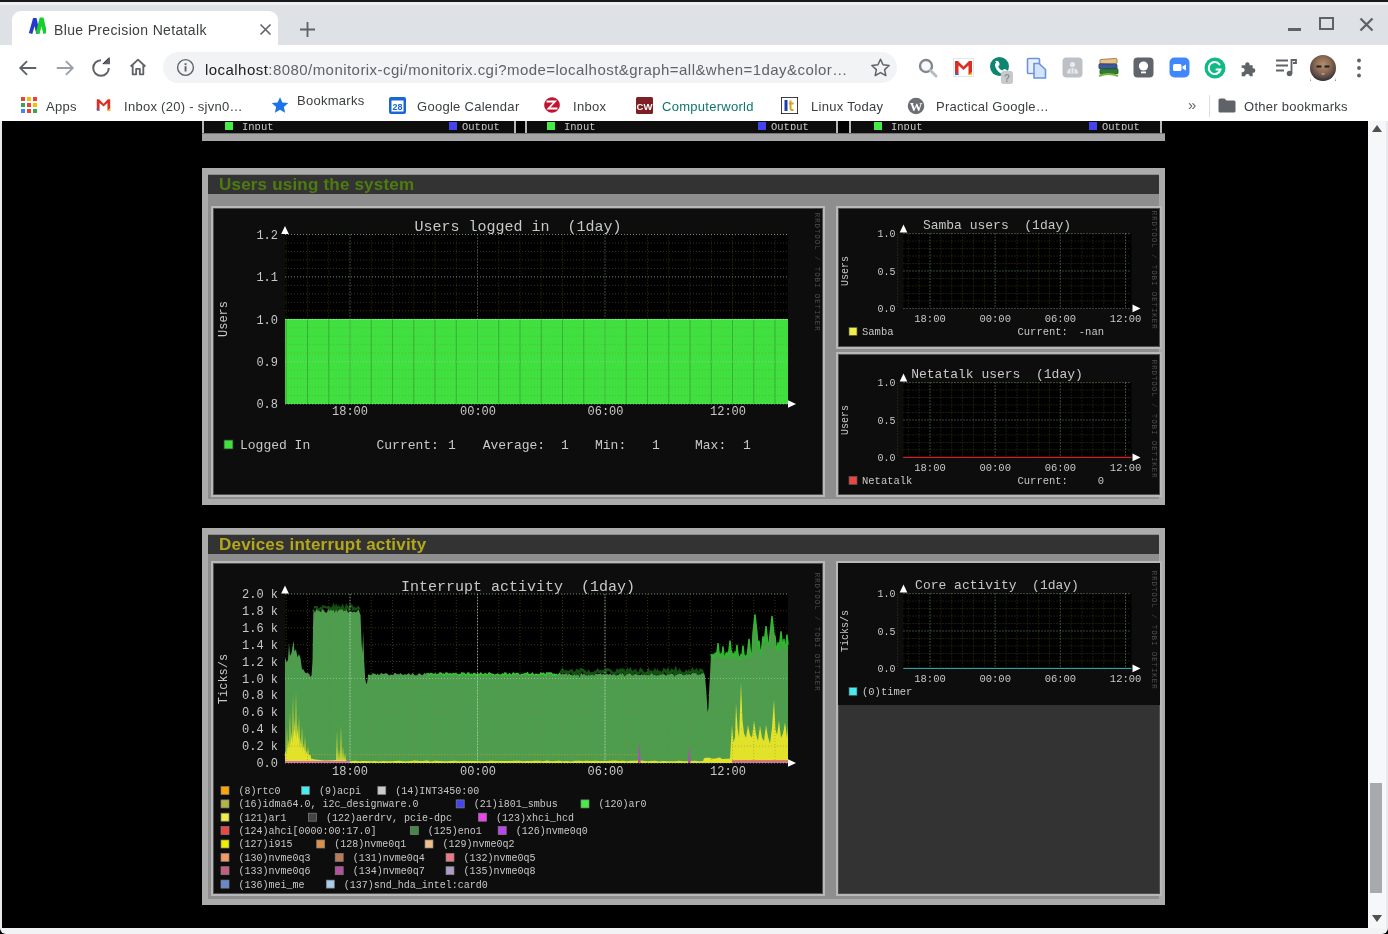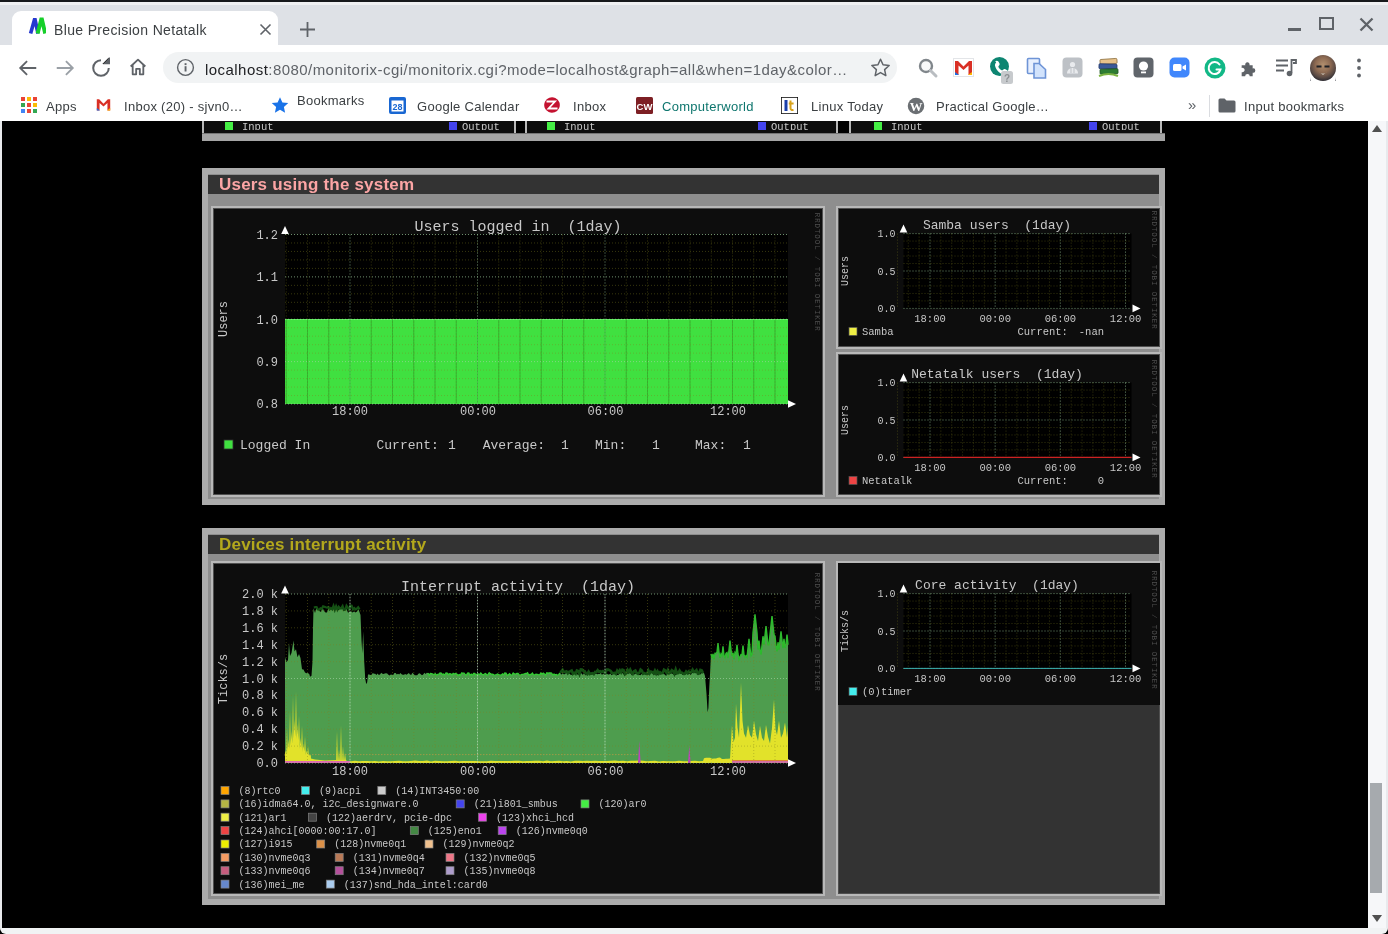--- a/index.html
+++ b/index.html
@@ -174,42 +174,42 @@
 <svg class="abs" style="left:907px;top:97px" width="18" height="18" viewBox="0 0 24 24">
 <circle cx="12" cy="12" r="11" fill="#6b6f73"></circle>
 <text x="12" y="18" font-size="17" font-weight="bold" fill="#fff" text-anchor="middle" font-family="Liberation Serif">W</text>
   </svg>
 <div class="abs" style="left:936px;font-size:13px;color:#3c4043;top:99px;letter-spacing:0.28px">Practical Google…</div>
 <div class="abs" style="left:1188px;top:96px;font-size:15px;color:#5f6368">»</div>
 <div class="abs" style="left:1209px;top:95px;width:1px;height:22px;background:#dadce0"></div>
 <svg class="abs" style="left:1218px;top:98px" width="18" height="15" viewBox="0 0 18 15">
 <path d="M0.5 2 Q0.5 0.5 2 0.5 L6.5 0.5 L8.5 2.5 L16 2.5 Q17.5 2.5 17.5 4 L17.5 13 Q17.5 14.5 16 14.5 L2 14.5 Q0.5 14.5 0.5 13 Z" fill="#5f6368"></path>
   </svg>
-<div class="abs" style="left:1244px;font-size:13px;color:#3c4043;top:99px;letter-spacing:0.28px">Input bookmarks</div>
+<div class="abs" style="left:1244px;font-size:13px;color:#3c4043;top:99px;letter-spacing:0.28px">Other bookmarks</div>
 <div class="abs" style="left:0;top:121px;width:1388px;height:807px;background:#000"></div>
 <div class="abs" style="left:202px;top:133px;width:963px;height:1px;background:#757575"></div>
 <div class="abs" style="left:202px;top:134px;width:963px;height:7px;background:#A5A5A5"></div>
 <div class="abs" style="left:202px;top:121px;width:314px;height:12px;background:#0D0D0D;border-left:2px solid #B8B8B8;border-right:2px solid #B8B8B8;box-sizing:border-box"></div>
 <div class="abs" style="left:525px;top:121px;width:313px;height:12px;background:#0D0D0D;border-left:2px solid #B8B8B8;border-right:2px solid #B8B8B8;box-sizing:border-box"></div>
 <div class="abs" style="left:849px;top:121px;width:313px;height:12px;background:#0D0D0D;border-left:2px solid #B8B8B8;border-right:2px solid #B8B8B8;box-sizing:border-box"></div>
 <div class="abs" style="left:225px;top:122px;width:8px;height:8px;background:#44EE44"></div>
 <div class="abs mono" style="left:242px;top:121px;font-size:10.5px;color:#C8C8C8;clip-path:inset(0 0 3px 0)">Input</div>
 <div class="abs" style="left:449px;top:122px;width:8px;height:8px;background:#4444EE"></div>
 <div class="abs mono" style="left:462px;top:121px;font-size:10.5px;color:#C8C8C8;clip-path:inset(0 0 3px 0)">Output</div>
 <div class="abs" style="left:547px;top:122px;width:8px;height:8px;background:#44EE44"></div>
 <div class="abs mono" style="left:564px;top:121px;font-size:10.5px;color:#C8C8C8;clip-path:inset(0 0 3px 0)">Input</div>
 <div class="abs" style="left:758px;top:122px;width:8px;height:8px;background:#4444EE"></div>
 <div class="abs mono" style="left:771px;top:121px;font-size:10.5px;color:#C8C8C8;clip-path:inset(0 0 3px 0)">Output</div>
 <div class="abs" style="left:874px;top:122px;width:8px;height:8px;background:#44EE44"></div>
 <div class="abs mono" style="left:891px;top:121px;font-size:10.5px;color:#C8C8C8;clip-path:inset(0 0 3px 0)">Input</div>
 <div class="abs" style="left:1089px;top:122px;width:8px;height:8px;background:#4444EE"></div>
 <div class="abs mono" style="left:1102px;top:121px;font-size:10.5px;color:#C8C8C8;clip-path:inset(0 0 3px 0)">Output</div>
 <div class="abs" style="left:202px;top:168px;width:963px;height:337px;background:#8E8E8E;border:6px solid #ABABAB;box-sizing:border-box"></div>
 <div class="abs" style="left:208px;top:175px;width:951px;height:19px;background:#333333"></div>
-<div class="abs" style="left:219px;top:175px;font-size:17px;font-weight:bold;color:#fca5a5;letter-spacing:0.2px">Users using the system</div>
+<div class="abs" style="left:219px;top:175px;font-size:17px;font-weight:bold;color:#4d7c0f;letter-spacing:0.2px">Users using the system</div>
 <div class="abs" style="left:202px;top:528px;width:963px;height:377px;background:#8E8E8E;border:6px solid #ABABAB;box-sizing:border-box"></div>
 <div class="abs" style="left:208px;top:535px;width:951px;height:19px;background:#333333"></div>
 <div class="abs" style="left:219px;top:535px;font-size:17px;font-weight:bold;color:#B3A81C;letter-spacing:0.2px">Devices interrupt activity</div>
 <div class="abs" style="left:211px;top:206px;width:614px;height:291px;background:#0D0D0D;border:2px solid #B8B8B8;box-sizing:border-box;box-shadow:inset 0 0 0 1px #4F4F4F"></div>
 <svg class="abs" style="left:213px;top:203px" width="610" height="291" viewBox="0 0 610 291">
     <rect x="72" y="31.5" width="503" height="169.5" fill="#000"></rect>
     <rect x="72" y="116.5" width="503" height="84.5" fill="#40E040"></rect>
     <line x1="72" y1="116.5" x2="575" y2="116.5" stroke="#5CF05C" stroke-width="1.2"></line>
     <line x1="73.25" y1="31.5" x2="73.25" y2="201" stroke="rgba(128,128,32,0.42)" stroke-width="1" stroke-dasharray="1,2"></line>
     <line x1="73.25" y1="116.5" x2="73.25" y2="201" stroke="rgba(0,60,0,0.22)" stroke-width="1"></line>

